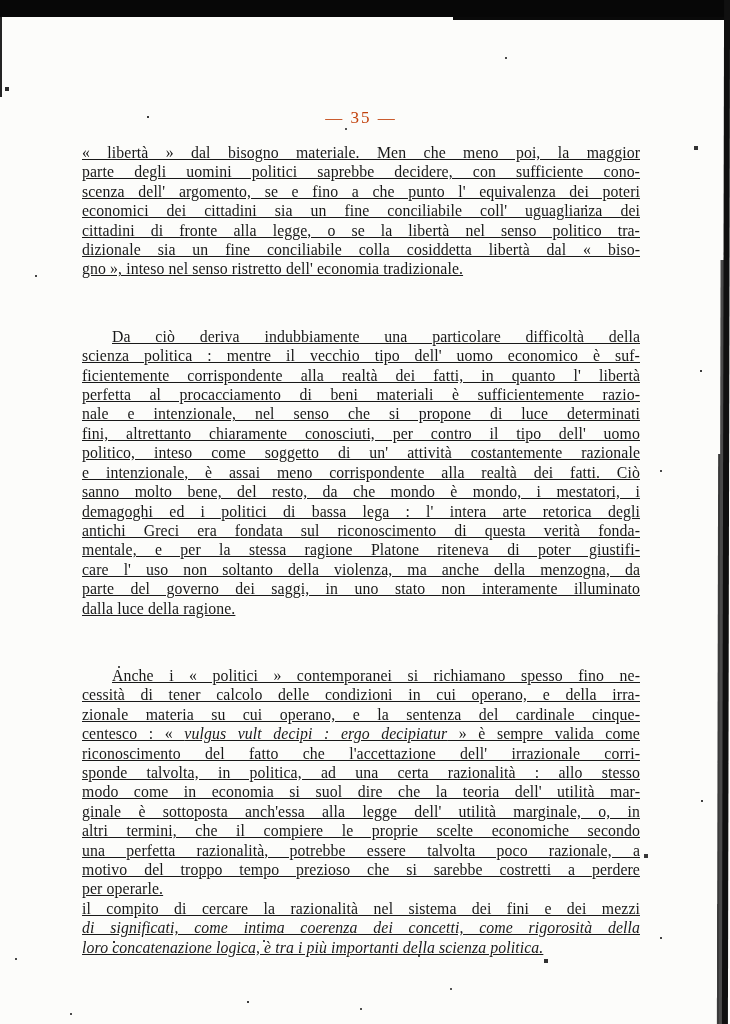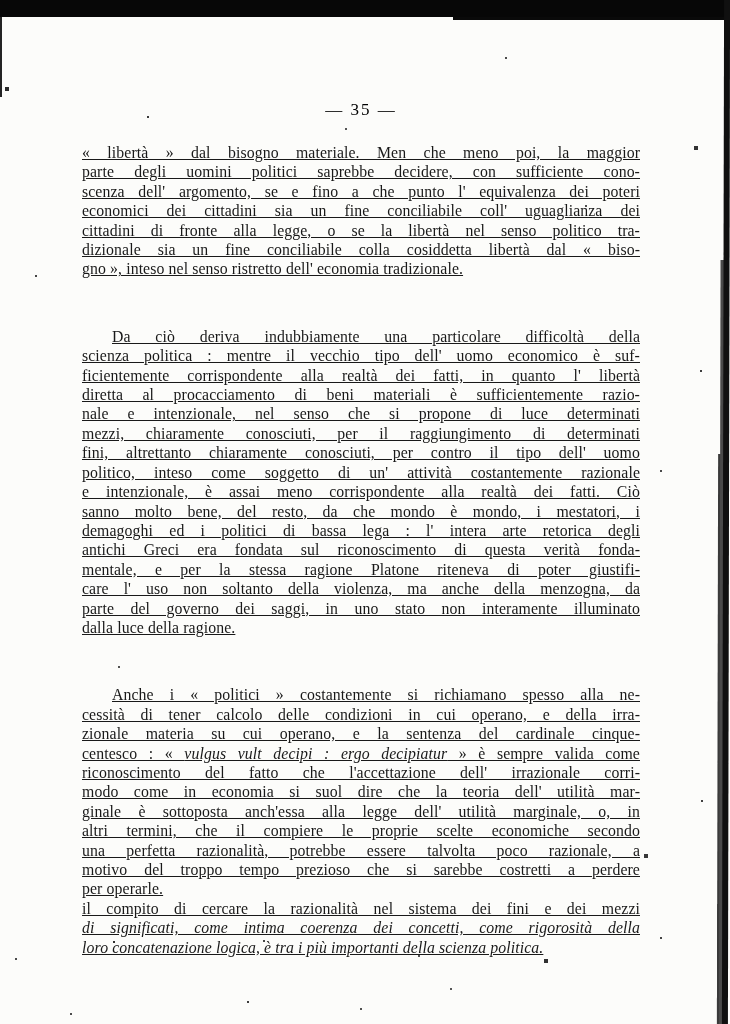--- a/index.html
+++ b/index.html
@@ -41,25 +41,25 @@
       345px 128px 0 0 #555, 585px 205px 0 0 #505050, 35px 275px 0 0 #444,
       6px 88px 0 1px #2a2a2a, 700px 370px 0 0 #3d3d3d, 660px 470px 0 0 #494949,
       118px 666px 0 0 #515151, 701px 800px 0 0 #404040, 645px 855px 0 1px #383838,
       113px 941px 0 0 #2f2f2f, 263px 940px 0 0 #474747, 545px 960px 0 1px #303030,
       418px 955px 0 0 #555, 70px 1013px 0 0 #4c4c4c, 247px 1001px 0 0 #3c3c3c,
       450px 988px 0 0 #565656, 660px 937px 0 0 #444, 360px 1008px 0 0 #505050,
       15px 958px 0 0 #4a4a4a;
   }
   .page-number {
     position: absolute;
-    top: 100px; left: 82px; width: 558px;
+    top: 108px; left: 82px; width: 558px;
     text-align: center;
     font-size: 17px;
     letter-spacing: 2px;
-    color: #000000;
+    color: #c2410c;
   }
   .text-block {
     position: absolute;
     top: 143px; left: 82px; width: 558px;
     font-size: 15.8px;
     line-height: 19.4px;
     letter-spacing: 0.1px;
   }
   .para { margin: 0; }
   .line {
@@ -89,40 +89,40 @@
         <div class="line"><span>scenza dell' argomento, se e fino a che punto l' equivalenza dei poteri</span></div>
         <div class="line"><span>economici dei cittadini sia un fine conciliabile coll' uguaglianza dei</span></div>
         <div class="line"><span>cittadini di fronte alla legge, o se la libertà nel senso politico tra-</span></div>
         <div class="line"><span>dizionale sia un fine conciliabile colla cosiddetta libertà dal « biso-</span></div>
         <div class="line last"><span>gno », inteso nel senso ristretto dell' economia tradizionale.</span></div>
       </div>
       <div class="para">
         <div class="line indent"><span>Da ciò deriva indubbiamente una particolare difficoltà della</span></div>
         <div class="line"><span>scienza politica : mentre il vecchio tipo dell' uomo economico è suf-</span></div>
         <div class="line"><span>ficientemente corrispondente alla realtà dei fatti, in quanto l' libertà</span></div>
-        <div class="line"><span>diretta al procacciamento di beni materiali è sufficientemente razio-</span></div>
+        <div class="line"><span>perfetta al procacciamento di beni materiali è sufficientemente razio-</span></div>
         <div class="line"><span>nale e intenzionale, nel senso che si propone di luce determinati</span></div>
-        <div class="line"><span>mezzi, chiaramente conosciuti, per il raggiungimento di determinati</span></div>
         <div class="line"><span>fini, altrettanto chiaramente conosciuti, per contro il tipo dell' uomo</span></div>
         <div class="line"><span>politico, inteso come soggetto di un' attività costantemente razionale</span></div>
         <div class="line"><span>e intenzionale, è assai meno corrispondente alla realtà dei fatti. Ciò</span></div>
         <div class="line"><span>sanno molto bene, del resto, da che mondo è mondo, i mestatori, i</span></div>
         <div class="line"><span>demagoghi ed i politici di bassa lega : l' intera arte retorica degli</span></div>
         <div class="line"><span>antichi Greci era fondata sul riconoscimento di questa verità fonda-</span></div>
         <div class="line"><span>mentale, e per la stessa ragione Platone riteneva di poter giustifi-</span></div>
         <div class="line"><span>care l' uso non soltanto della violenza, ma anche della menzogna, da</span></div>
         <div class="line"><span>parte del governo dei saggi, in uno stato non interamente illuminato</span></div>
         <div class="line last"><span>dalla luce della ragione.</span></div>
       </div>
       <div class="para">
-        <div class="line indent"><span>Anche i « politici » costantemente si richiamano spesso alla ne-</span></div>
+        <div class="line indent"><span>Anche i « politici » contemporanei si richiamano spesso fino ne-</span></div>
         <div class="line"><span>cessità di tener calcolo delle condizioni in cui operano, e della irra-</span></div>
         <div class="line"><span>zionale materia su cui operano, e la sentenza del cardinale cinque-</span></div>
         <div class="line"><span>centesco : « </span><span class="it">vulgus vult decipi : ergo decipiatur</span><span> » è sempre valida come</span></div>
         <div class="line"><span>riconoscimento del fatto che l'accettazione dell' irrazionale corri-</span></div>
+        <div class="line"><span>sponde talvolta, in politica, ad una certa razionalità : allo stesso</span></div>
         <div class="line"><span>modo come in economia si suol dire che la teoria dell' utilità mar-</span></div>
         <div class="line"><span>ginale è sottoposta anch'essa alla legge dell' utilità marginale, o, in</span></div>
         <div class="line"><span>altri termini, che il compiere le proprie scelte economiche secondo</span></div>
         <div class="line"><span>una perfetta razionalità, potrebbe essere talvolta poco razionale, a</span></div>
         <div class="line"><span>motivo del troppo tempo prezioso che si sarebbe costretti a perdere</span></div>
         <div class="line last"><span>per operarle.</span></div>
       </div>
       <div class="para">
         <div class="line"><span>il compito di cercare la razionalità nel sistema dei fini e dei mezzi</span></div>
         <div class="line"><span class="it">di significati, come intima coerenza dei concetti, come rigorosità della</span></div>

